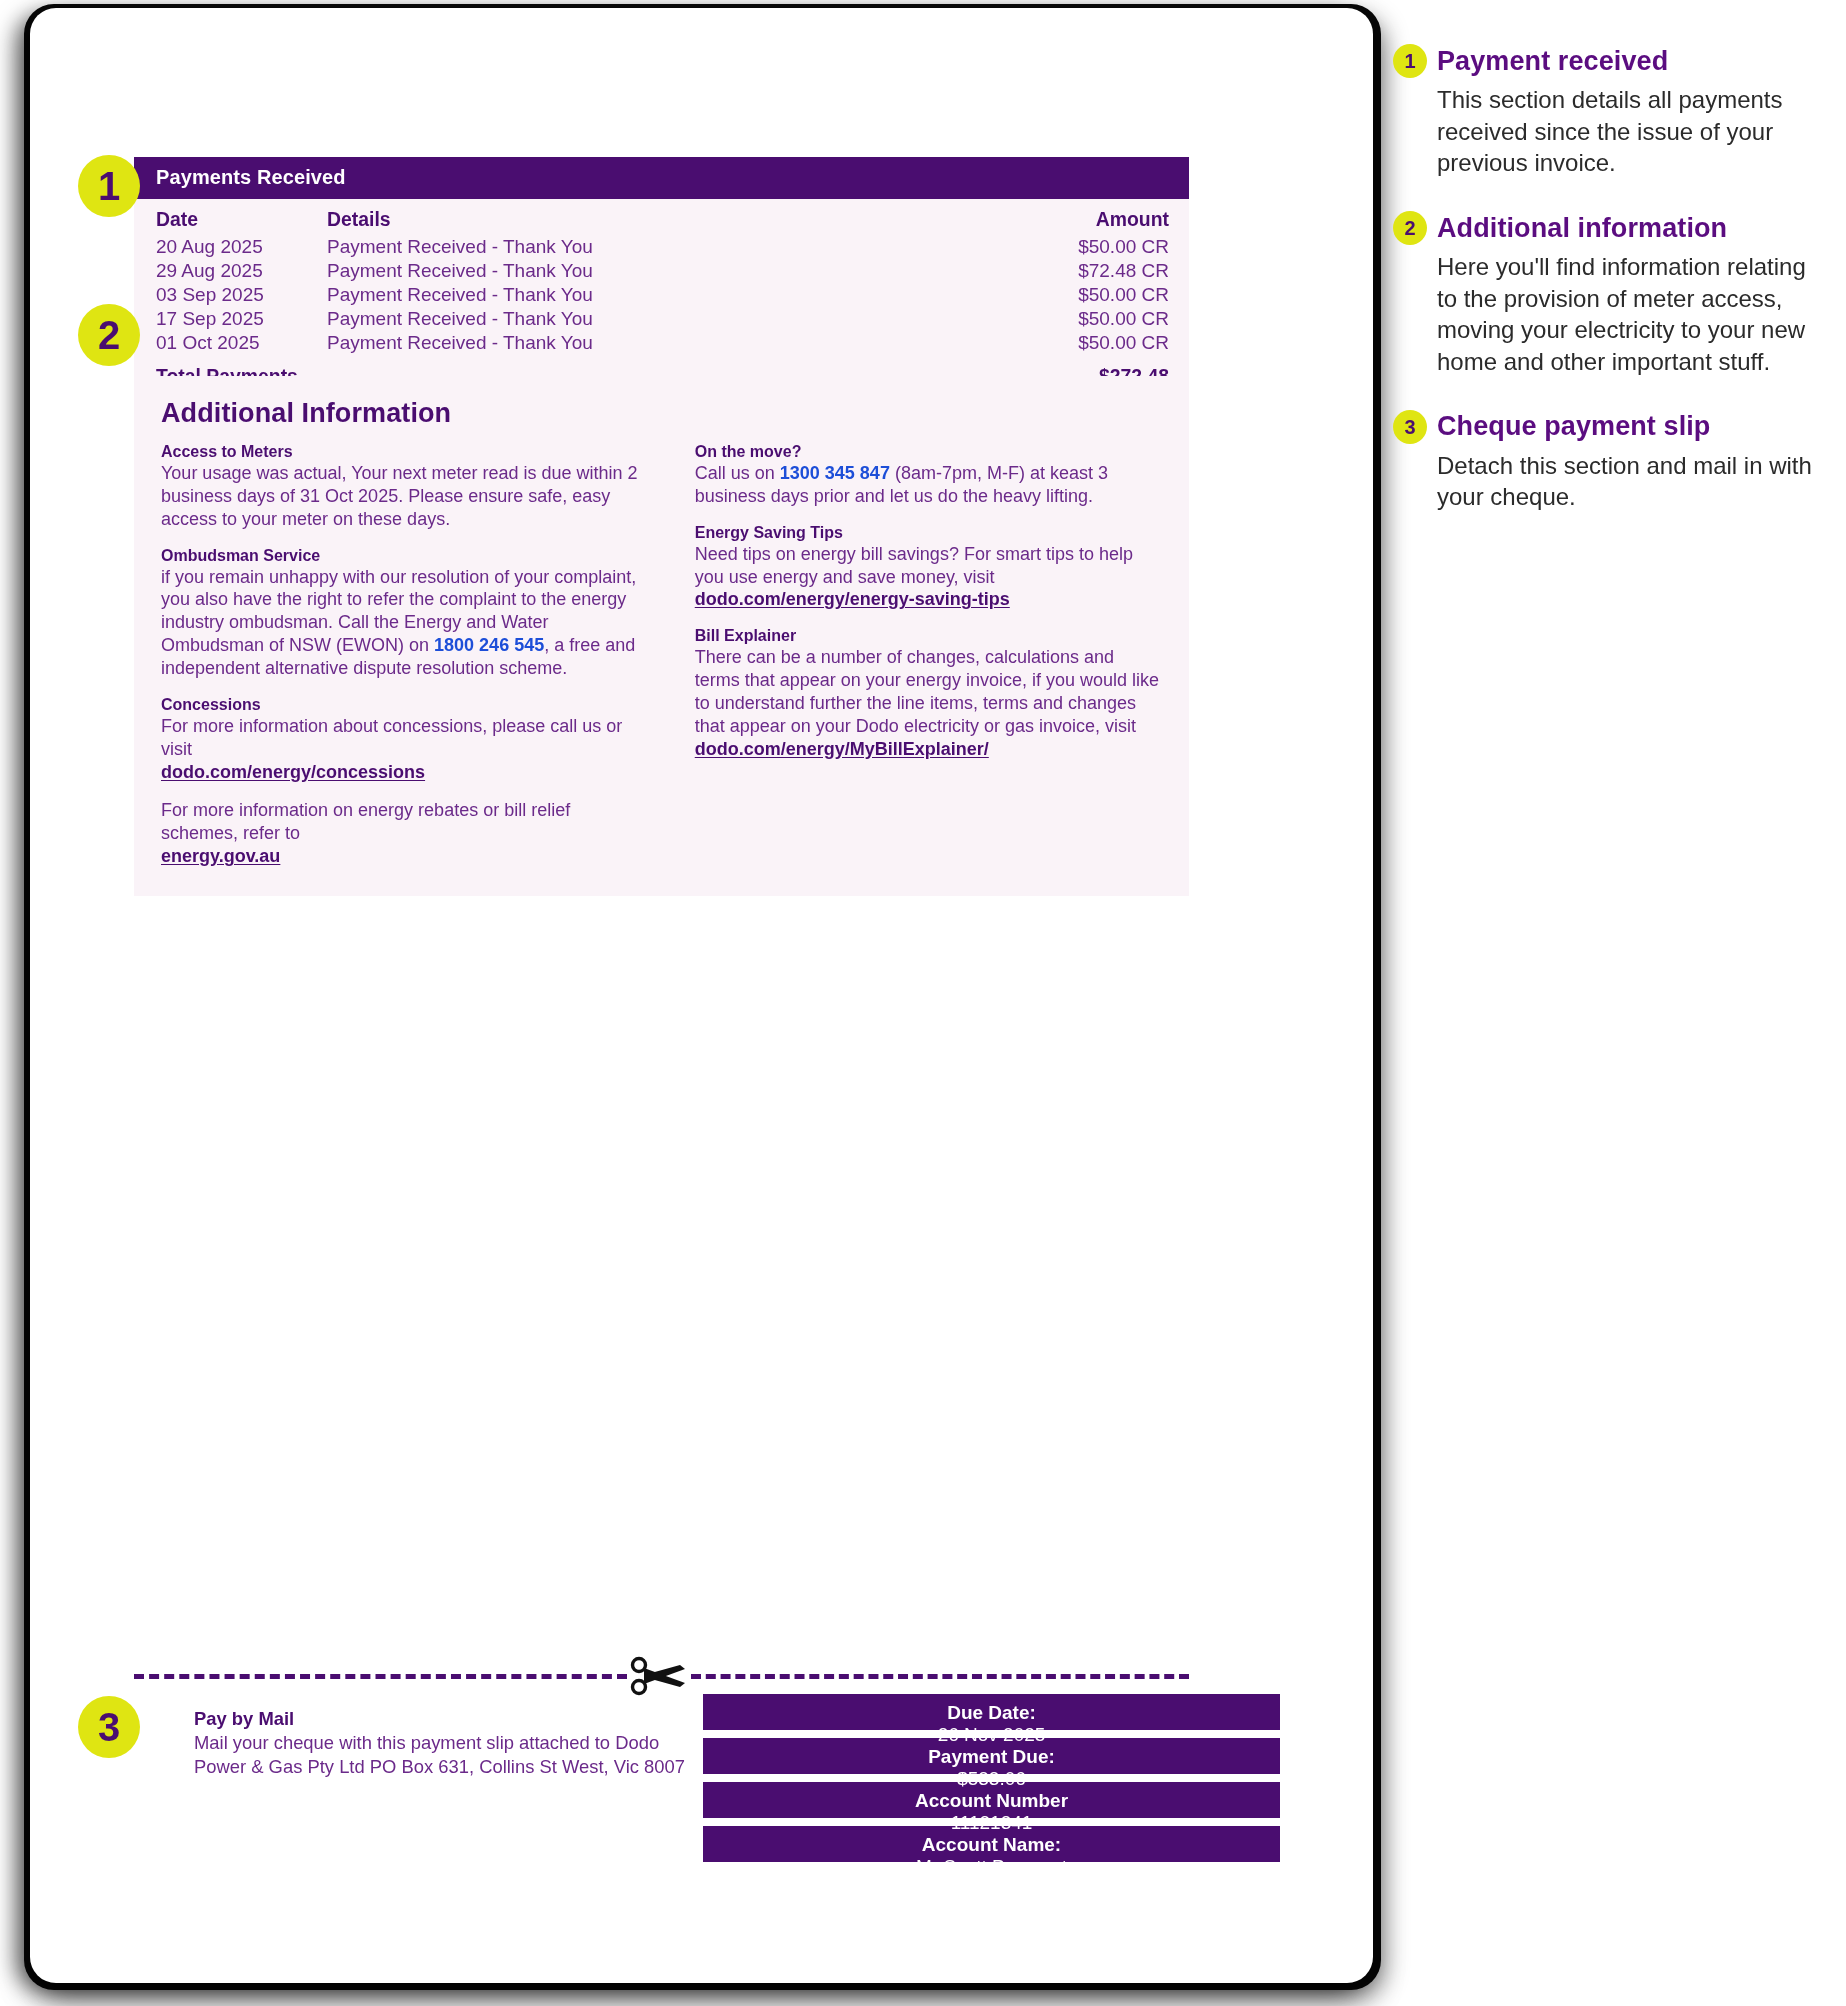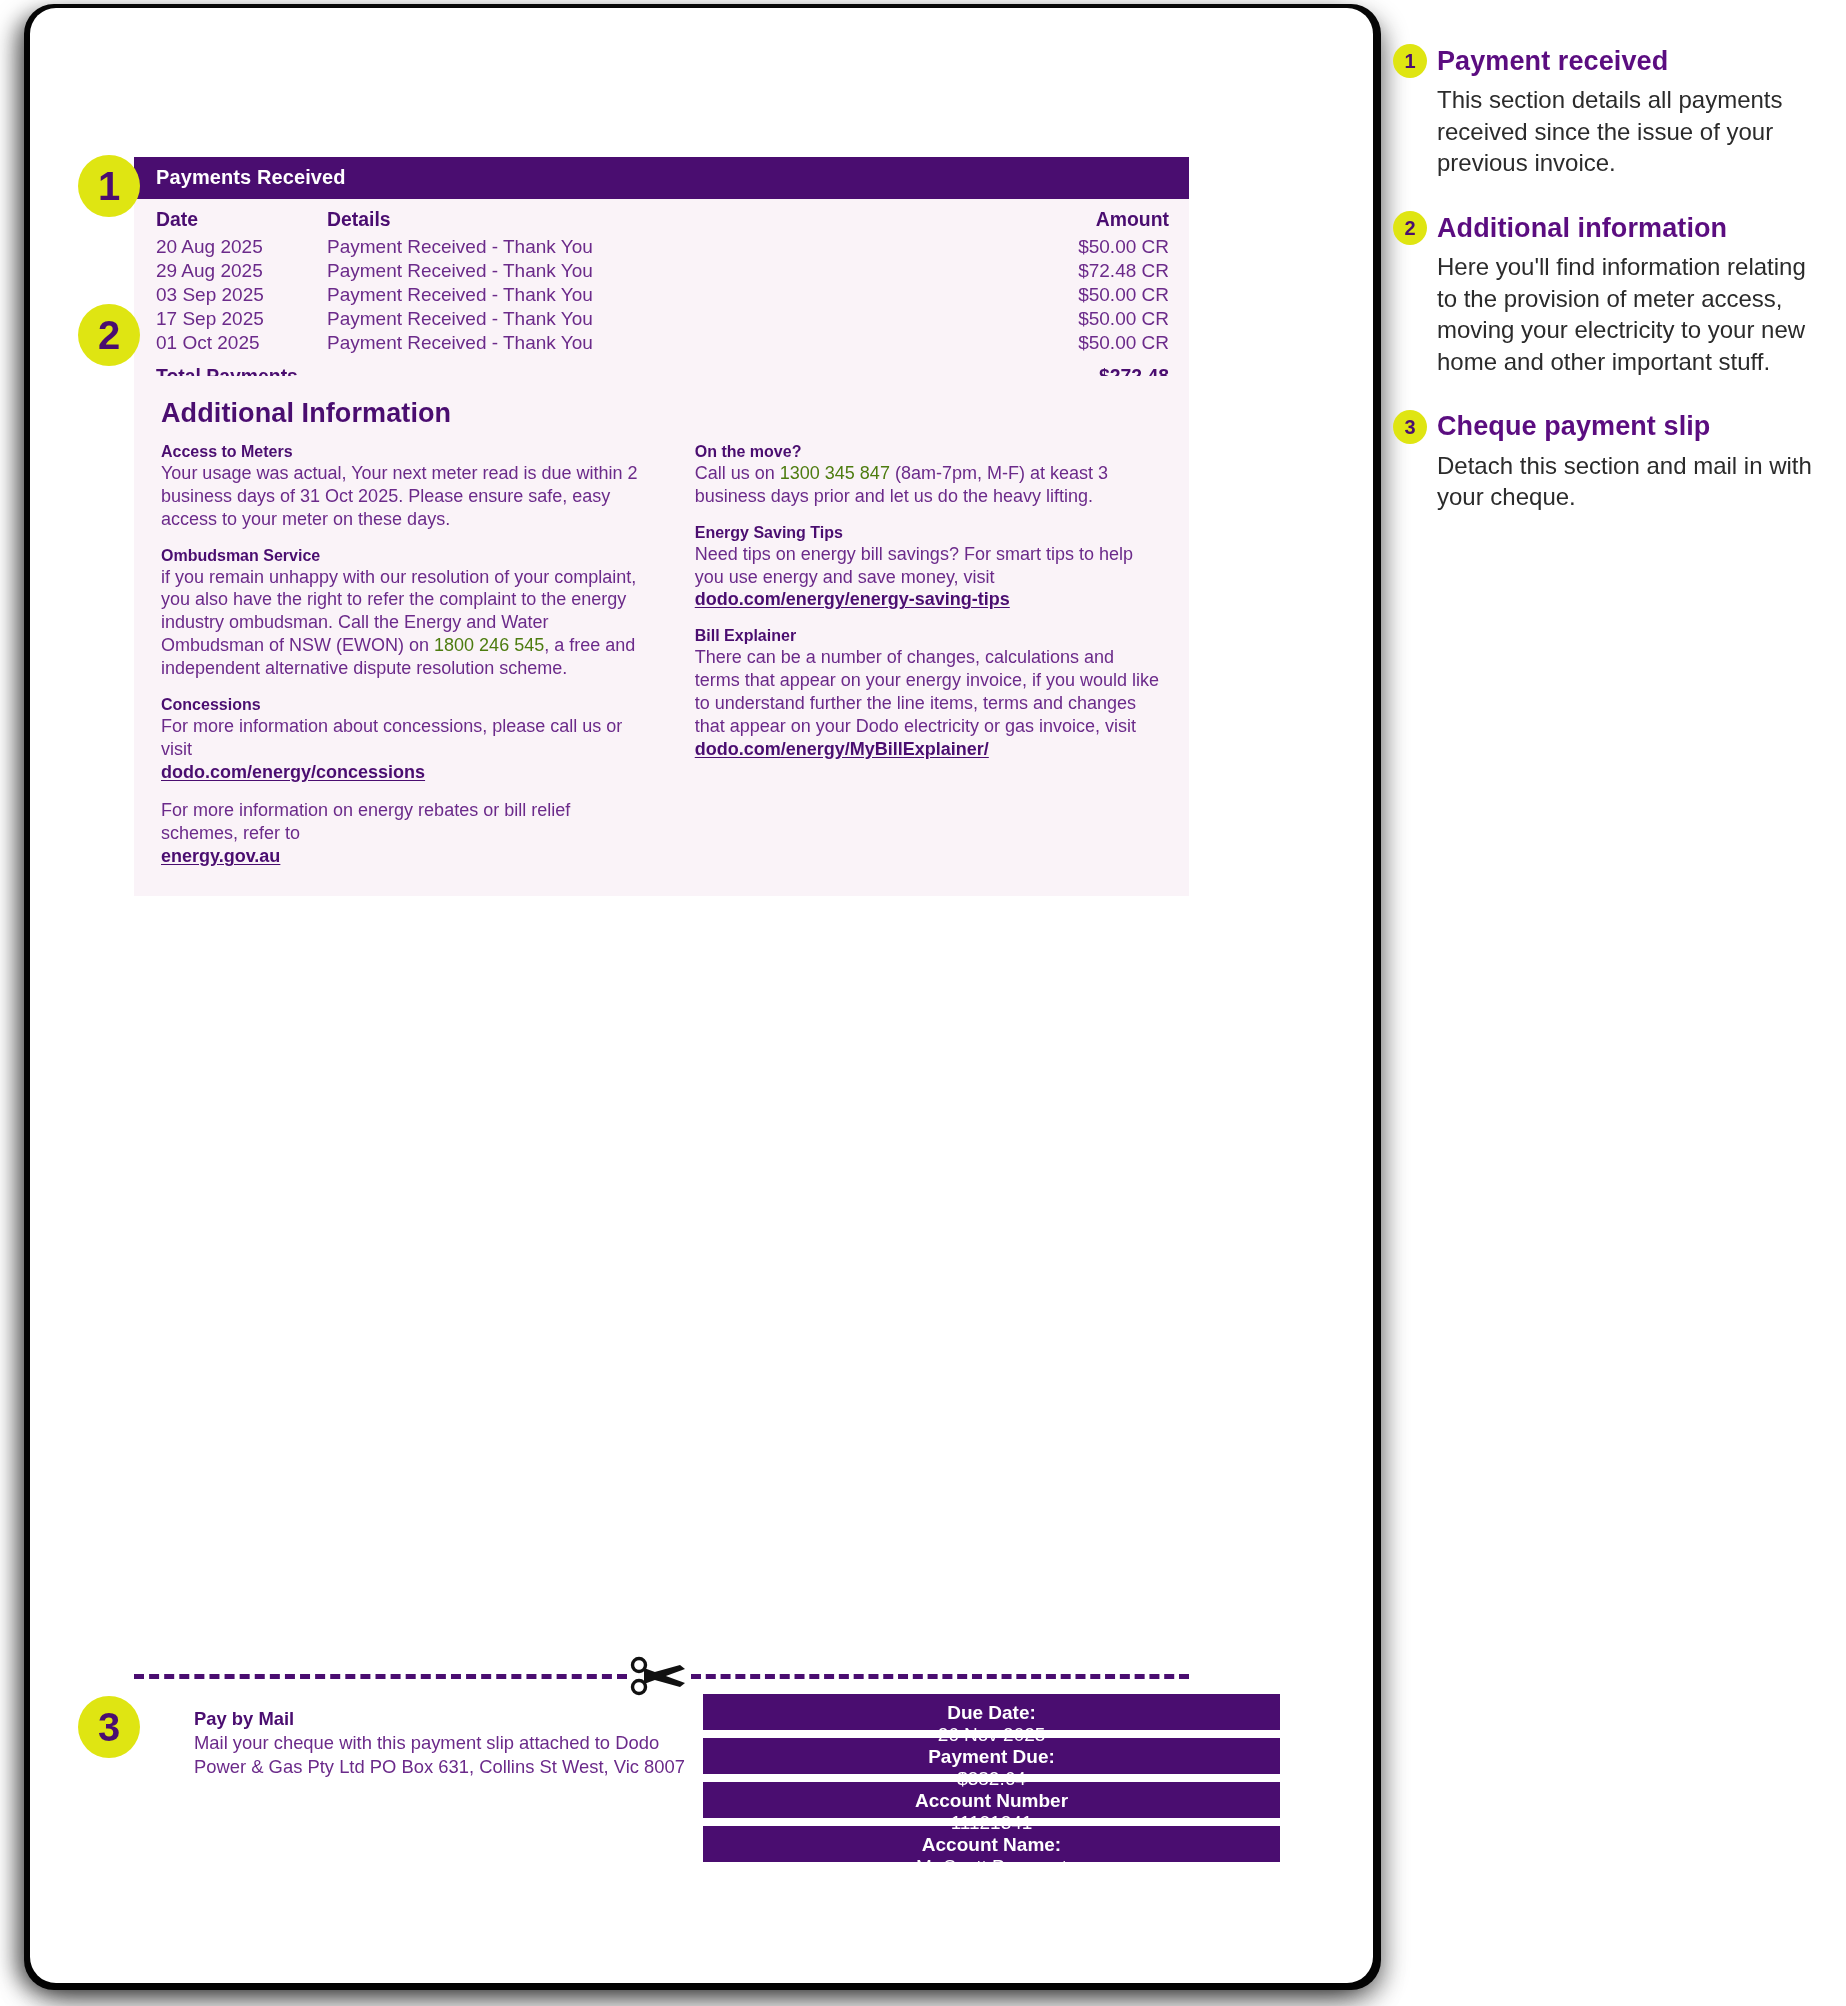--- a/index.html
+++ b/index.html
@@ -137,21 +137,21 @@
   }
   .ai-col > .ai-h:first-child { margin-top: 0; }
 
   .ai-p {
     color: #6b2a8a;
     font-size: 18px;
     line-height: 1.27;
     margin-bottom: 2px;
   }
 
-  .ai-strong { font-weight: normal; color: #4d7c0f; }
+  .ai-strong { font-weight: bold; color: #1d4ed8; }
 
   .ai-link {
     color: #4a0d70;
     font-weight: bold;
     text-decoration: underline;
     text-underline-offset: 2px;
   }
 
   .ai-gap { height: 14px; }
 
@@ -383,21 +383,21 @@
       <div class="ai-p">Mail your cheque with this payment slip attached to Dodo Power &amp; Gas Pty Ltd PO Box 631, Collins St West, Vic 8007</div>
     </div>
 
     <div id="slip-rows">
       <div class="slip-row">
         <span class="slip-label">Due Date:</span>
         <span class="slip-value">26 Nov 2025</span>
       </div>
       <div class="slip-row">
         <span class="slip-label">Payment Due:</span>
-        <span class="slip-value">$382.64</span>
+        <span class="slip-value">$533.06</span>
       </div>
       <div class="slip-row">
         <span class="slip-label">Account Number</span>
         <span class="slip-value">11121341</span>
       </div>
       <div class="slip-row">
         <span class="slip-label">Account Name:</span>
         <span class="slip-value">Mr Scott Payment</span>
       </div>
     </div>

